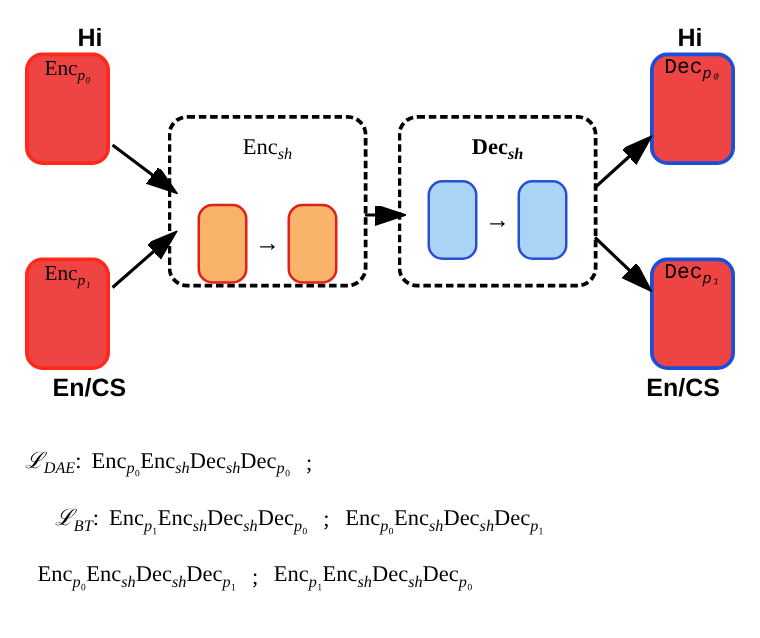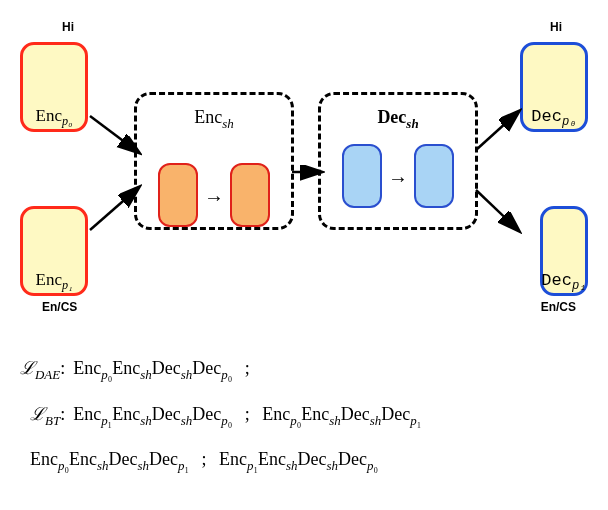--- a/index.html
+++ b/index.html
@@ -12,24 +12,24 @@
   }
   .diagram {
     position: relative;
     width: 568px;
     height: 300px;
   }
   .block {
     position: absolute;
     border-radius: 14px;
     display: flex;
-    align-items: flex-end;
+    align-items: flex-start;
     justify-content: center;
     box-sizing: border-box;
-    background: #fef9c3;
+    background: #ef4444;
     font-size: 17px;
   }
   .red-border { border: 3px solid #ff2a1a; }
   .blue-border { border: 3px solid #1d4ed8; font-family: Liberation Mono, monospace; }
   .dashed-box {
     position: absolute;
     border: 3px dashed #000;
     border-radius: 16px;
     box-sizing: border-box;
     display: flex;
@@ -48,39 +48,39 @@
     height: 64px;
     border-radius: 12px;
     box-sizing: border-box;
   }
   .orange { background: #f9b36b; border: 2px solid #e0211a; }
   .lblue  { background: #a9d4f5; border: 2px solid #2a4fcf; }
   .lbl {
     position: absolute;
     font-weight: bold;
     font-family: Helvetica, Arial, sans-serif;
-    font-size: 12px;
+    font-size: 20px;
   }
   .arrow {
     position: absolute;
     stroke: #000;
     fill: #000;
   }
   .small-arrow {
     font-size: 20px;
     line-height: 1;
   }
   .equations {
     margin-top: 30px;
     font-size: 18px;
     line-height: 2.0;
   }
   .equations .row {
     display: flex;
-    align-items: flex-start;
+    align-items: flex-end;
     gap: 8px;
     margin-bottom: 8px;
   }
   .cal { font-family: "Brush Script MT", "Segoe Script", cursive; font-style: italic; }
   sub { font-size: 0.72em; }
 </style>
 </head>
 <body>
 
 <div class="diagram">
@@ -93,21 +93,21 @@
   <div class="block red-border" style="left:0; top:22px; width:68px; height:90px;">
     <span><span>Enc</span><sub><i>p₀</i></sub></span>
   </div>
   <div class="block red-border" style="left:0; top:186px; width:68px; height:90px;">
     <span><span>Enc</span><sub><i>p₁</i></sub></span>
   </div>
 
   <div class="block blue-border" style="right:0; top:22px; width:68px; height:90px;">
     <span><span>Dec</span><sub><i>p₀</i></sub></span>
   </div>
-  <div class="block blue-border" style="right:0; top:186px; width:48px; height:90px;">
+  <div class="block blue-border" style="right:0; top:186px; width:68px; height:90px;">
     <span><span>Dec</span><sub><i>p₁</i></sub></span>
   </div>
 
   <div class="dashed-box" style="left:114px; top:72px; width:160px; height:138px;gap:19px;">
     <div style="font-size:18px;">
       <span>Enc</span><sub><i>sh</i></sub>
     </div>
     <div class="inner-row">
       <div class="inner-block orange"></div>
       <span class="small-arrow">→</span>
@@ -147,21 +147,21 @@
 </div>
 
 <div class="equations">
 
   <div class="row">
     <span><span class="cal">ℒ</span><sub><i>DAE</i></sub><span>:</span></span>
     <span>Enc<sub><i>p</i>₀</sub>Enc<sub><i>sh</i></sub>Dec<sub><i>sh</i></sub>Dec<sub><i>p</i>₀</sub></span>
     <span>&nbsp;<span>;</span>&nbsp;</span>
   </div>
 
-  <div class="row" style="margin-left:10px;">
+  <div class="row" style="margin-left:24px;">
     <span><span class="cal">ℒ</span><sub><i>BT</i></sub><span>:</span></span>
     <span>Enc<sub><i>p</i>₁</sub>Enc<sub><i>sh</i></sub>Dec<sub><i>sh</i></sub>Dec<sub><i>p</i>₀</sub></span>
     <span>&nbsp;<span>;</span>&nbsp;</span>
     <span>Enc<sub><i>p</i>₀</sub>Enc<sub><i>sh</i></sub>Dec<sub><i>sh</i></sub>Dec<sub><i>p</i>₁</sub></span>
   </div>
 
   <div class="row" style="margin-left:10px;">
     <span>Enc<sub><i>p</i>₀</sub>Enc<sub><i>sh</i></sub>Dec<sub><i>sh</i></sub>Dec<sub><i>p</i>₁</sub></span>
     <span>&nbsp;<span>;</span>&nbsp;</span>
     <span>Enc<sub><i>p</i>₁</sub>Enc<sub><i>sh</i></sub>Dec<sub><i>sh</i></sub>Dec<sub><i>p</i>₀</sub></span>

